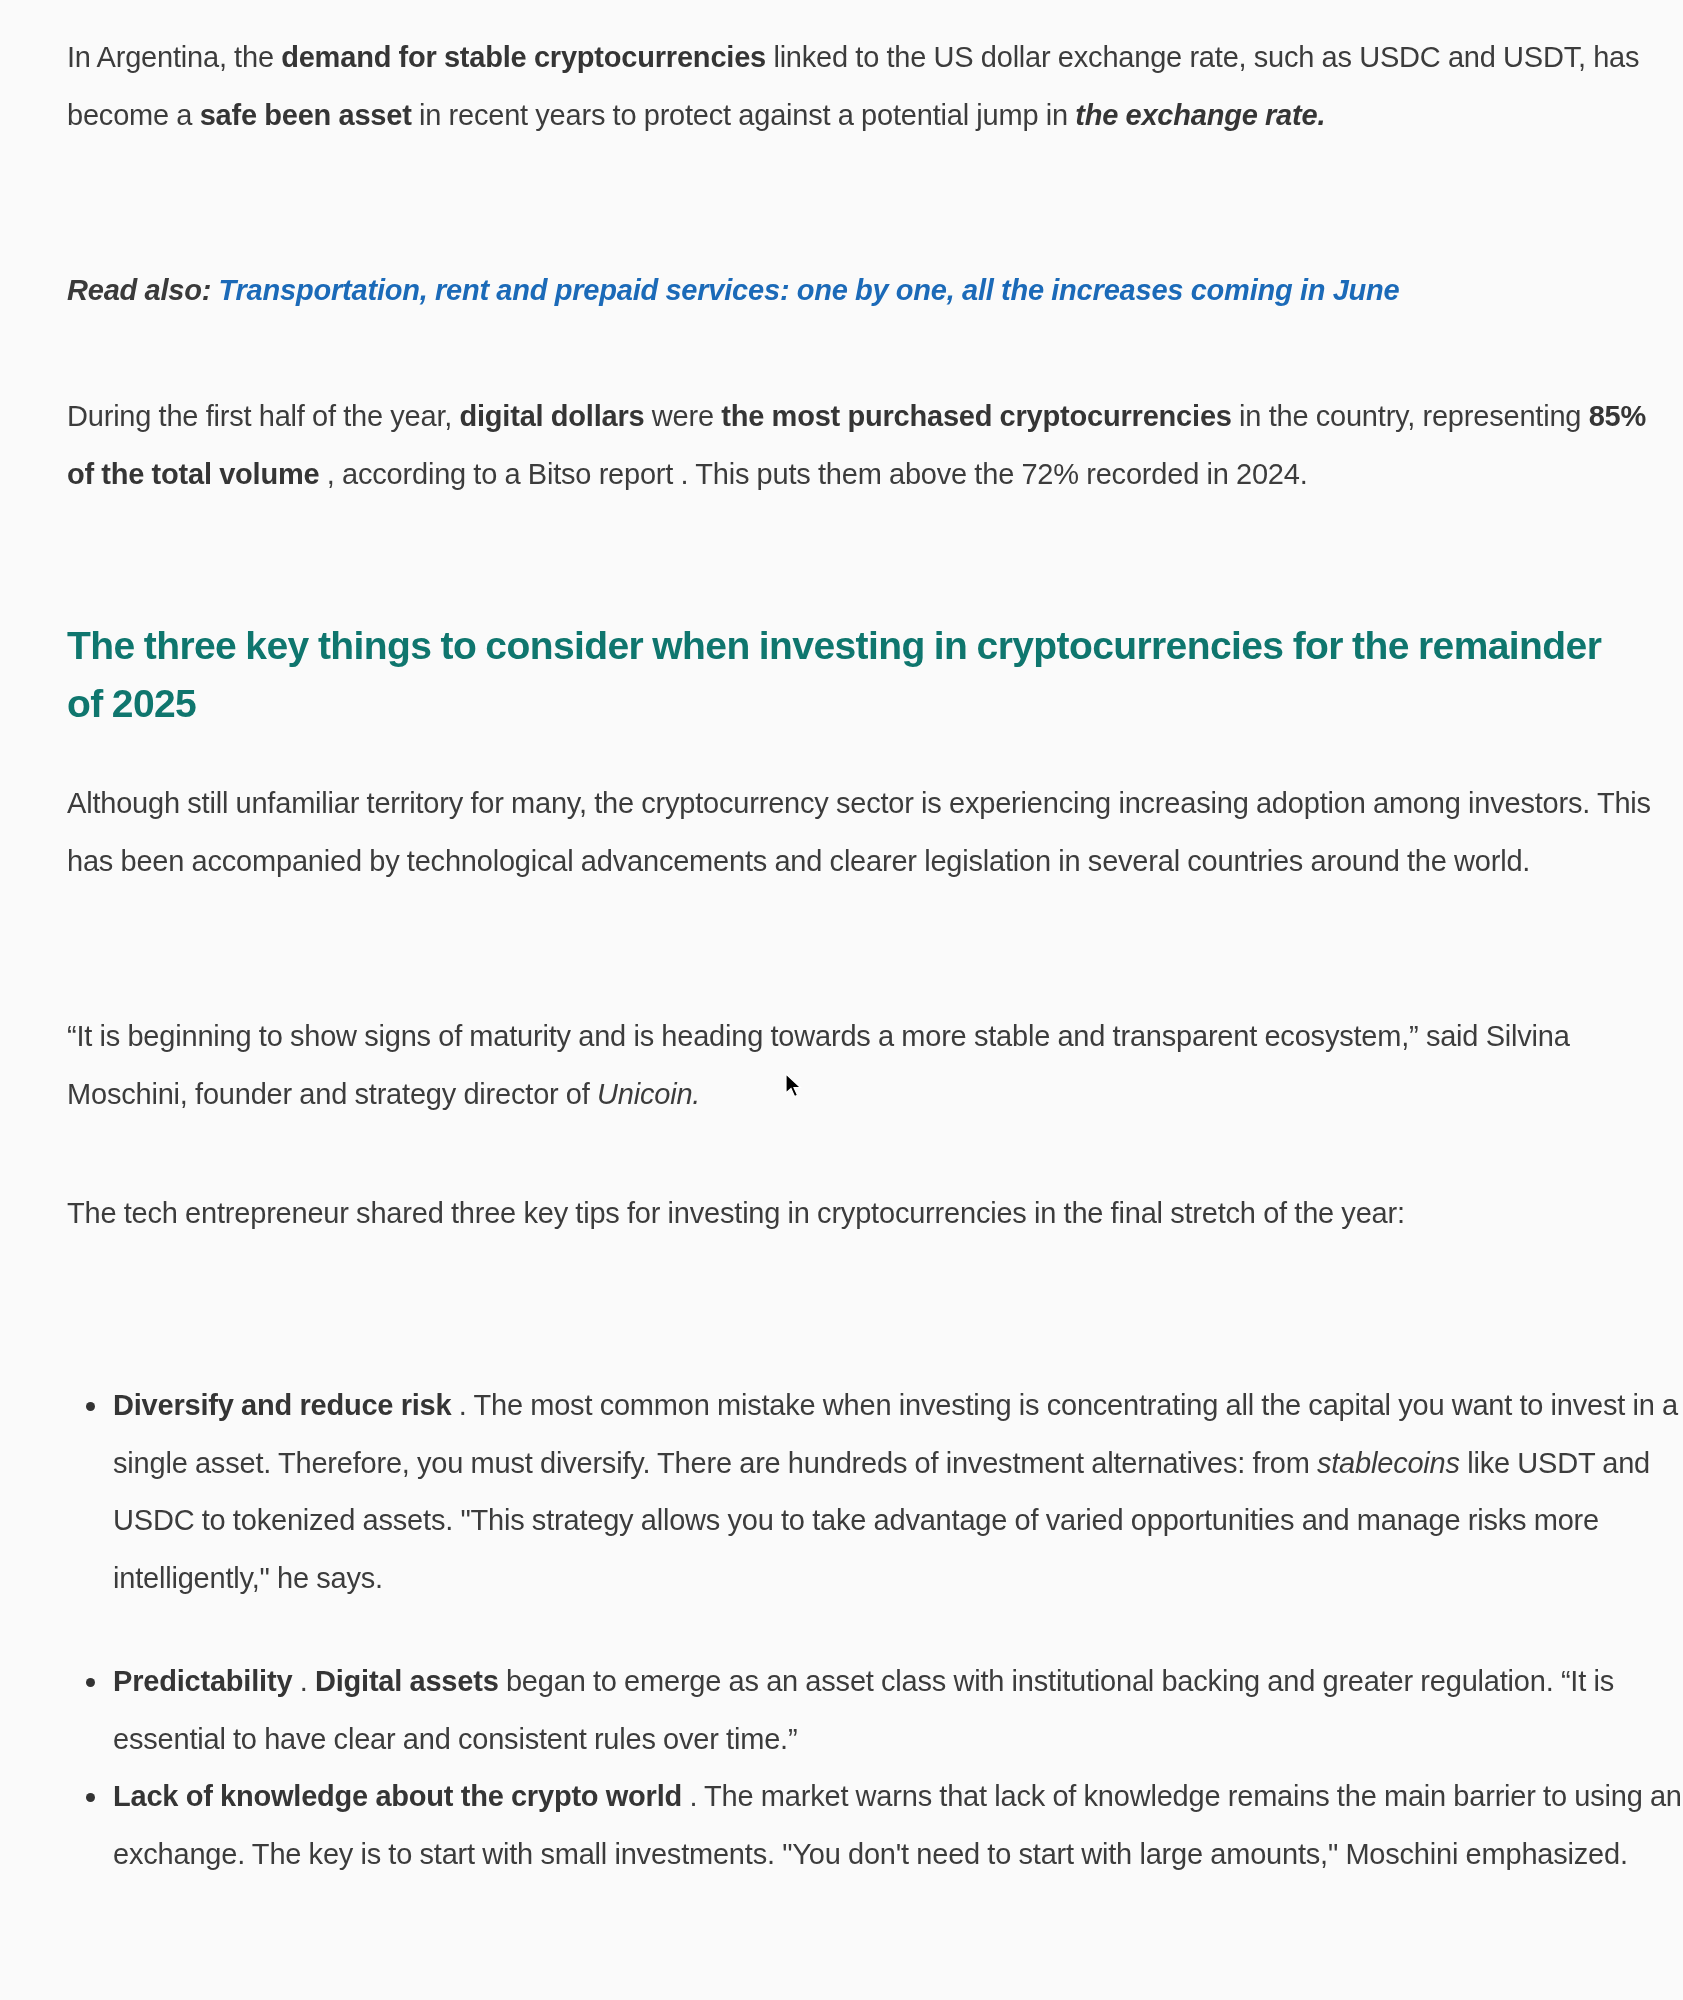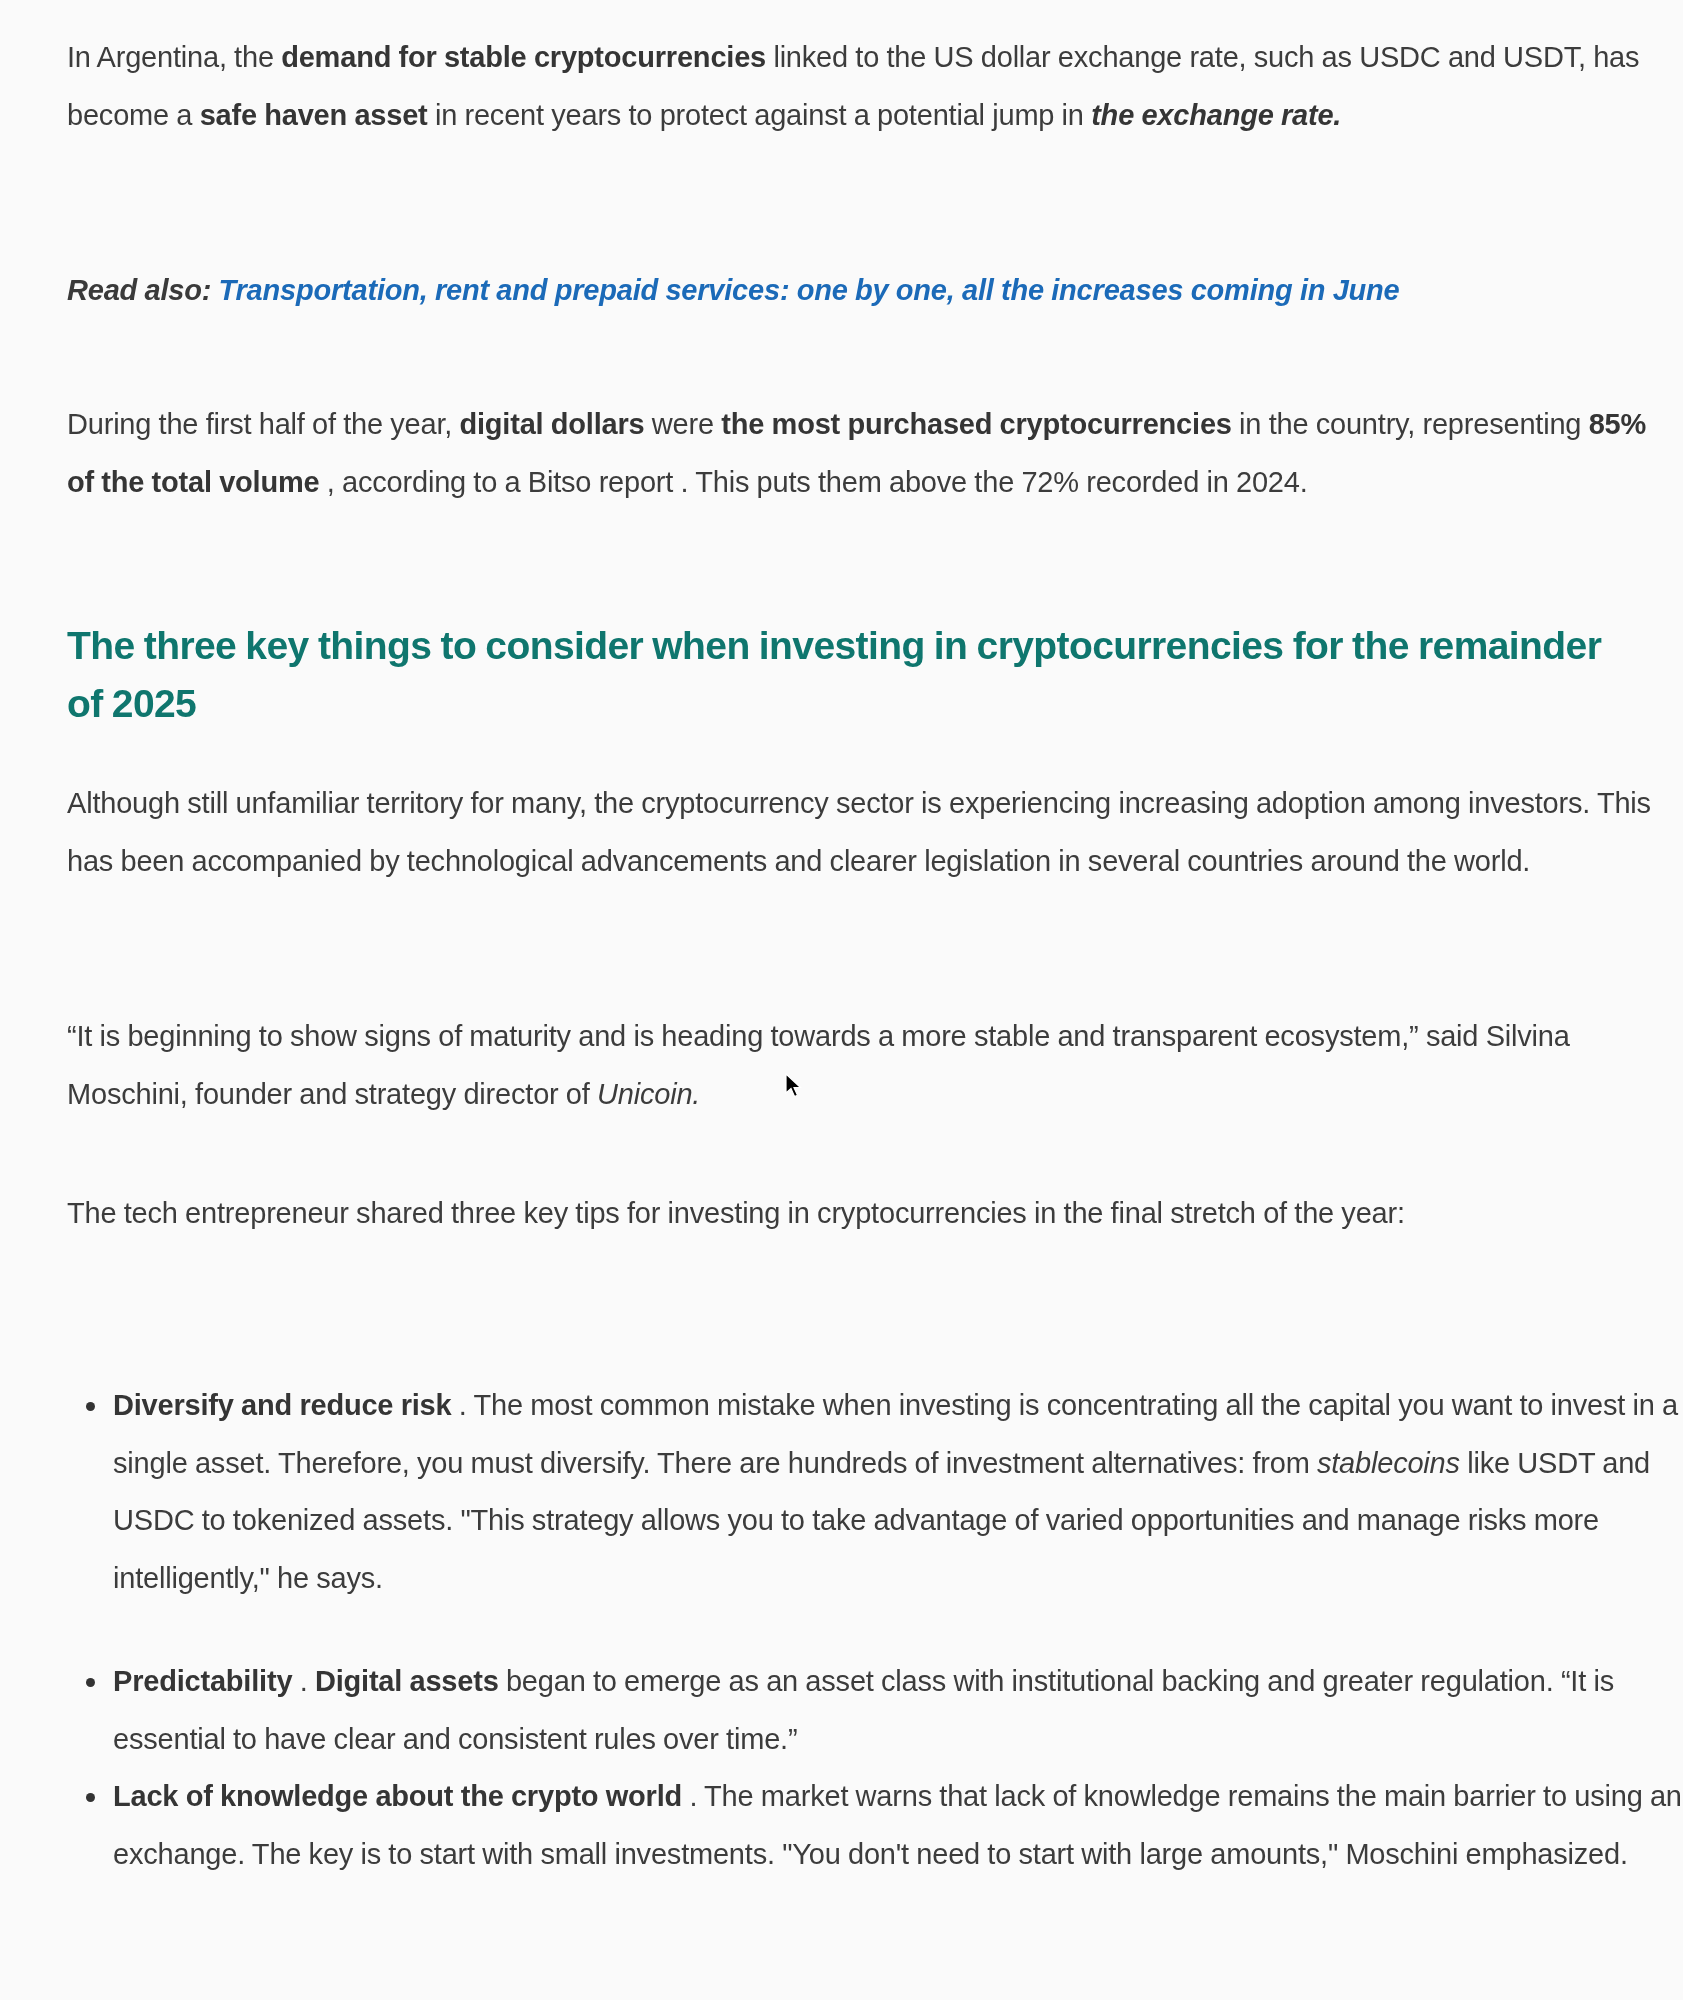--- a/index.html
+++ b/index.html
@@ -30,25 +30,25 @@
     position: absolute; left: 3px; top: 25px; width: 9px; height: 9px;
     border-radius: 50%; background: #333;
   }
   .cursor { position: absolute; left: 785px; top: 1073px; width: 18px; height: 26px; }
 </style>
 </head>
 <body>
 
 <div class="article">
 
-  <p class="p blk" style="top:29px;"><span>In Argentina, the </span><b>demand for stable cryptocurrencies</b><span> linked to the US dollar exchange rate, such as USDC and USDT, has become a </span><b>safe haven asset</b><span> in recent years to protect against a potential jump in </span><b class="i">the exchange rate.</b></p>
+  <p class="p blk" style="top:29px;"><span>In Argentina, the </span><b>demand for stable cryptocurrencies</b><span> linked to the US dollar exchange rate, such as USDC and USDT, has become a </span><b>safe been asset</b><span> in recent years to protect against a potential jump in </span><b class="i">the exchange rate.</b></p>
 
   <p class="p blk readalso" style="top:262px;"><span>Read also: </span><a>Transportation, rent and prepaid services: one by one, all the increases coming in June</a></p>
 
-  <p class="p blk" style="top:396px;"><span>During the first half of the year, </span><b>digital dollars</b><span> were </span><b>the most purchased cryptocurrencies</b><span> in the country, representing </span><b>85% of the total volume</b><span> , according to a Bitso report . This puts them above the 72% recorded in 2024.</span></p>
+  <p class="p blk" style="top:388px;"><span>During the first half of the year, </span><b>digital dollars</b><span> were </span><b>the most purchased cryptocurrencies</b><span> in the country, representing </span><b>85% of the total volume</b><span> , according to a Bitso report . This puts them above the 72% recorded in 2024.</span></p>
 
   <h2 class="heading blk" style="top:617px; width:1560px;">The three key things to consider when investing in cryptocurrencies for the remainder of 2025</h2>
 
   <p class="p blk" style="top:775px;">Although still unfamiliar territory for many, the cryptocurrency sector is experiencing increasing adoption among investors. This has been accompanied by technological advancements and clearer legislation in several countries around the world.</p>
 
   <p class="p blk" style="top:1008px; width:1560px;"><span>“It is beginning to show signs of maturity and is heading towards a more stable and transparent ecosystem,” said Silvina Moschini, founder and strategy director of </span><i>Unicoin.</i></p>
 
   <p class="p blk" style="top:1185px; width:1560px;">The tech entrepreneur shared three key tips for investing in cryptocurrencies in the final stretch of the year:</p>
 
   <ul class="tips p blk" style="top:1361px;">

